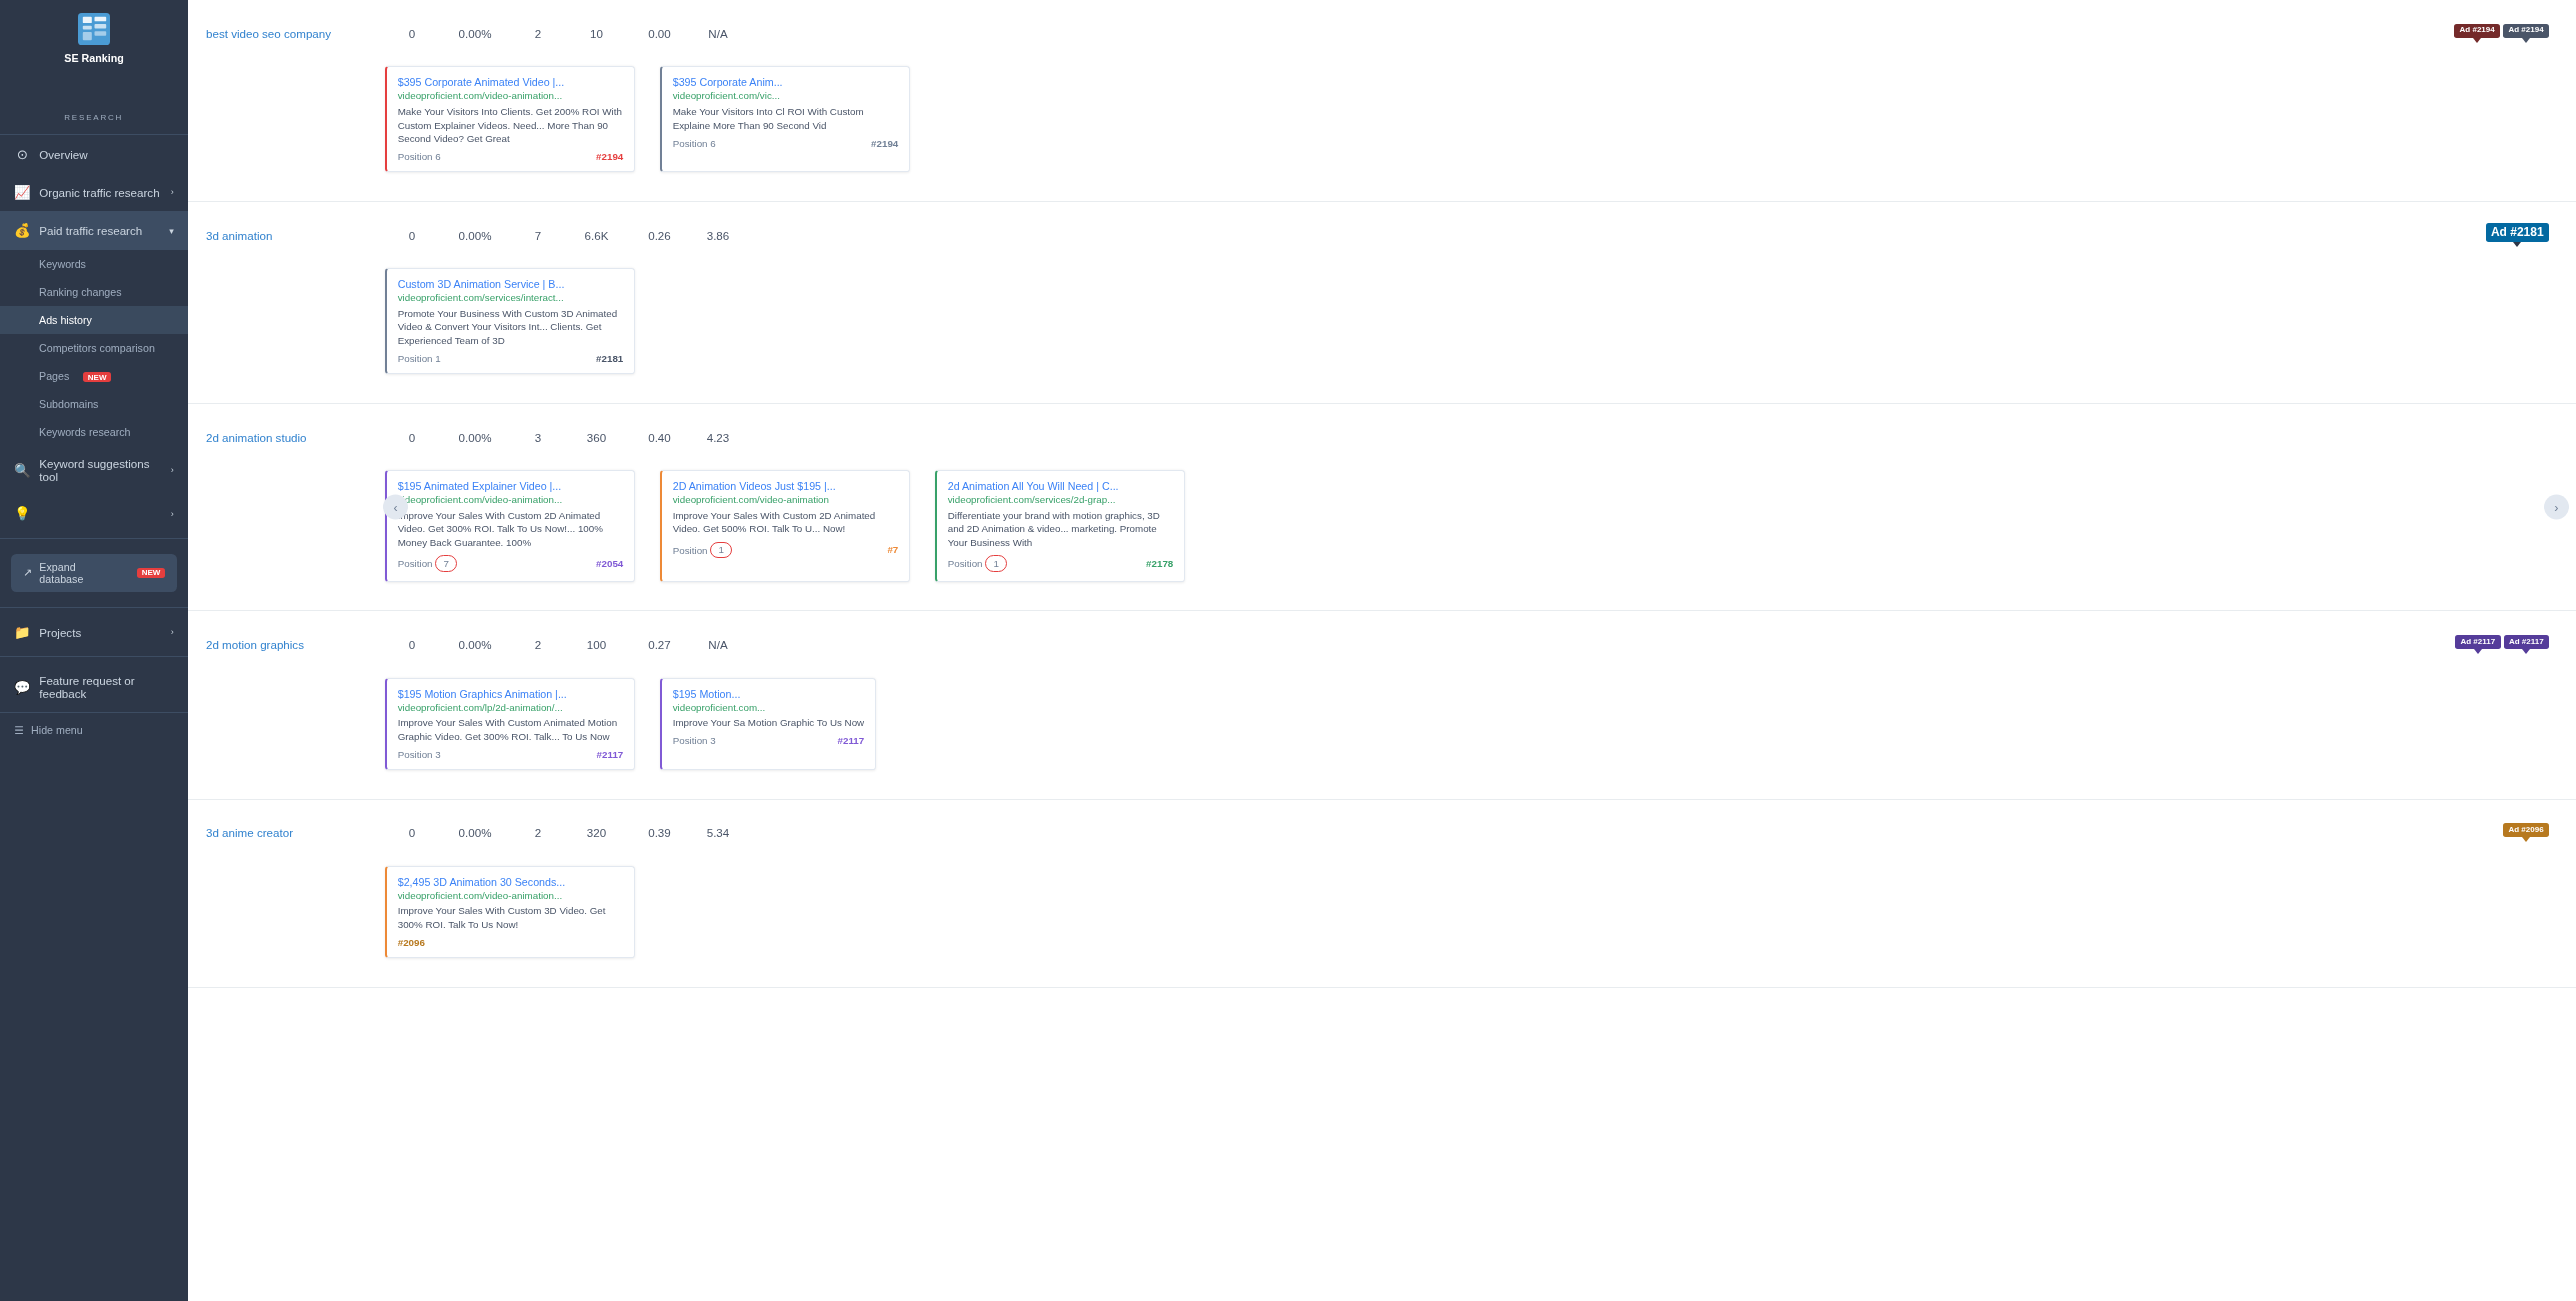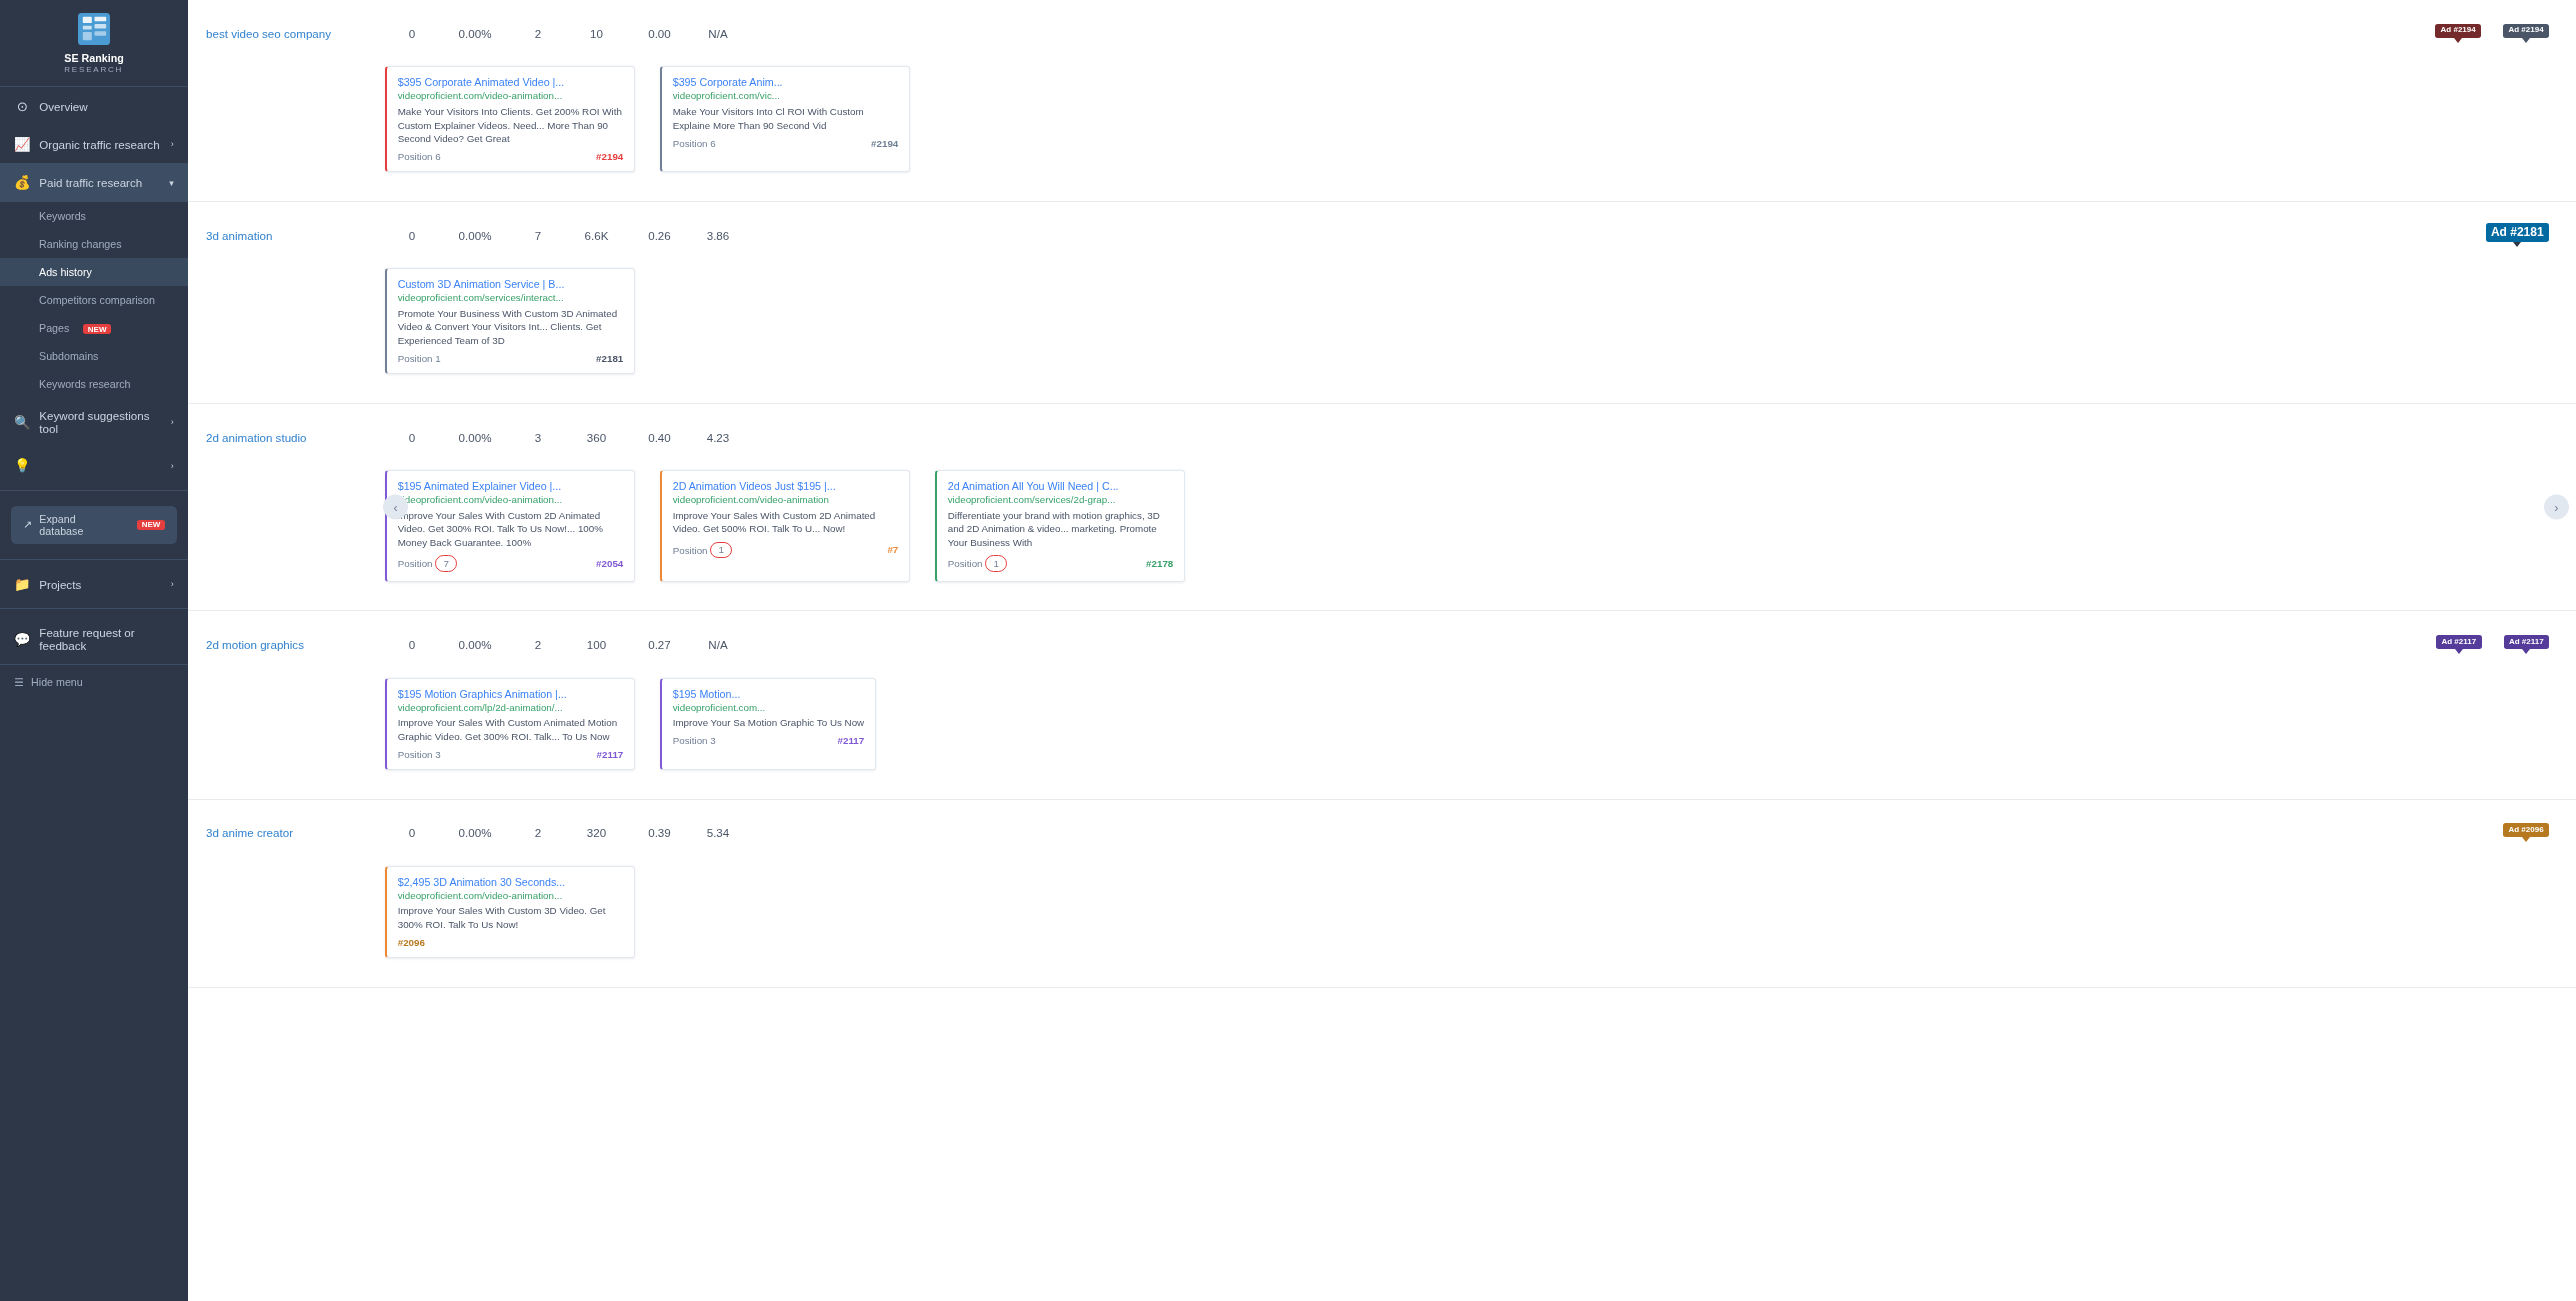--- a/index.html
+++ b/index.html
@@ -25,21 +25,21 @@
       flex-direction: column;
     }
     .logo-icon {
       width: 32px; height: 32px;
       background: #4a9bd4;
       border-radius: 3.6px;
       display: flex; align-items: center; justify-content: center;
       font-weight: bold; font-size: 9.8px; color: #fff;
     }
     .logo-text { font-size: 10.7px; font-weight: 700; line-height: 1.2; color: #fff; }
-    .logo-sub { font-size: 8px; letter-spacing: 1.8px; color: #a0aec0; }
+    .logo-sub { font-size: 8px; letter-spacing: 1.8px; color: #a0aec0; margin-top: 48px; }
 
     .sidebar-item {
       display: flex; align-items: center; gap: 9px;
       padding: 11.6px 14.3px;
       cursor: pointer;
       font-size: 11.6px;
       color: #cbd5e0;
       transition: background 0.15s;
     }
     .sidebar-item.active { background: #3d4d63; }
@@ -128,21 +128,21 @@
       font-size: 11.6px;
       color: #4a5568;
       text-align: center;
     }
     .col-vol { flex: 0 0 54px; min-width: 54px; }
     .col-ctr { flex: 0 0 72px; min-width: 72px; }
     .col-ads { flex: 0 0 54px; min-width: 54px; }
     .col-sv  { flex: 0 0 63px; min-width: 63px; }
     .col-cpc { flex: 0 0 63px; min-width: 63px; }
     .col-comp{ flex: 0 0 54px; min-width: 54px; }
-    .col-ad-badges { flex: 1; display: flex; align-items: center; gap: 22px; justify-content: flex-end; padding-right: 9px; }
+    .col-ad-badges { flex: 1; display: flex; align-items: center; gap: 3px; justify-content: flex-end; padding-right: 9px; }
 
     
     .ad-badge {
       display: inline-flex; flex-direction: column; align-items: center;
       position: relative;
     }
     .ad-badge-label {
       font-size: 8px;
       padding: 1.8px 5.4px;
       border-radius: 2.7px;

